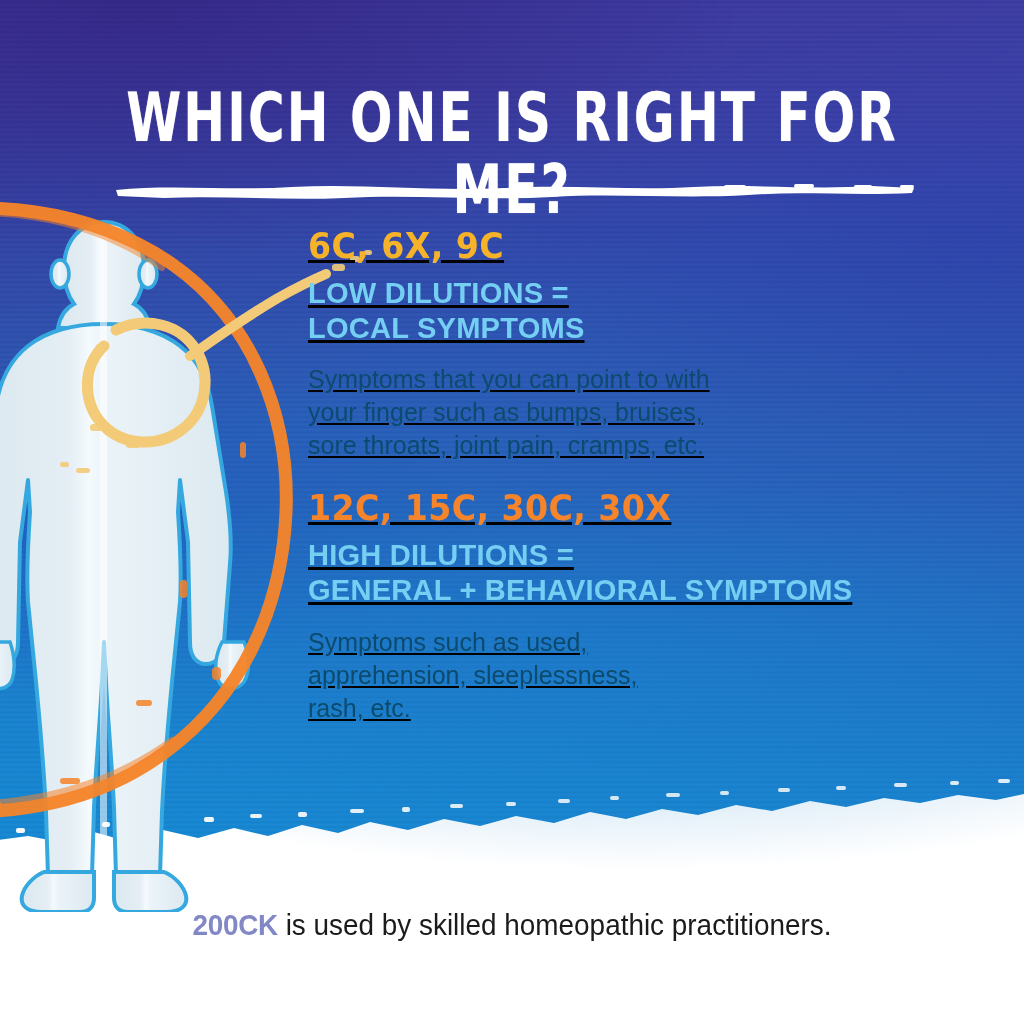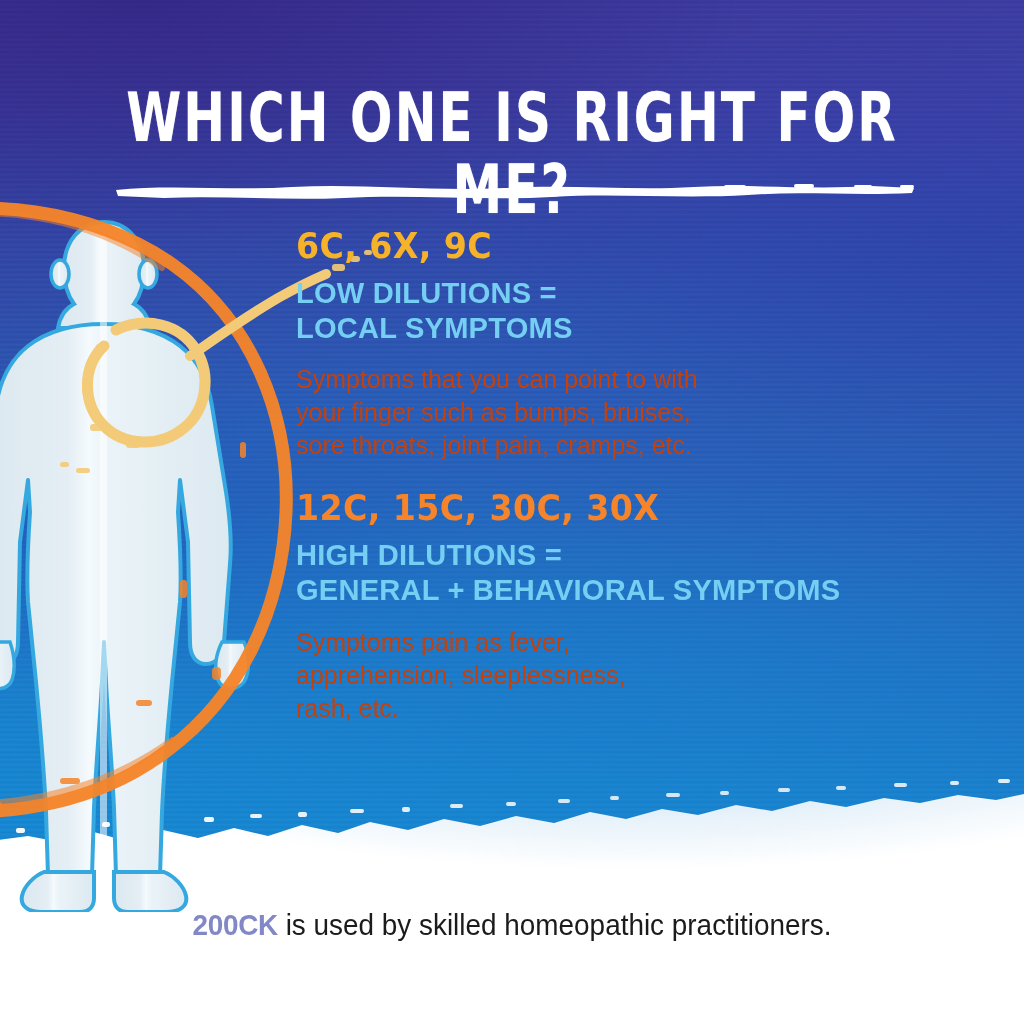--- a/index.html
+++ b/index.html
@@ -124,24 +124,25 @@
     top: 180px;
     width: 520px;
     height: 740px;
     z-index: 5;
     pointer-events: none;
   }
 
   
   .content {
     position: absolute;
-    left: 296px;
+    left: 308px;
     top: 228px;
     width: 650px;
     z-index: 7;
+    text-decoration: underline;
   }
   .block { margin: 0 0 0 0; }
   .block-2 { margin-top: 28px; }
 
   .potency {
     margin: 0;
     font-family: "DejaVu Sans", sans-serif;
     font-weight: 700;
     font-size: 35px;
     letter-spacing: 0.4px;
@@ -160,21 +161,21 @@
     font-size: 30px;
     letter-spacing: 0.2px;
     line-height: 1.16;
     transform: scaleX(0.97);
     transform-origin: left center;
     white-space: pre-line;
   }
 
   .desc {
     margin: 18px 0 0 0;
-    color: #c2410c;
+    color: #0c4a6e;
     font-family: "Liberation Sans", sans-serif;
     font-weight: 400;
     font-size: 25px;
     line-height: 1.32;
     white-space: pre-line;
   }
 
   
   .footer {
     position: absolute;
@@ -357,21 +358,21 @@
 LOCAL SYMPTOMS</p>
       <p class="desc">Symptoms that you can point to with
 your finger such as bumps, bruises,
 sore throats, joint pain, cramps, etc.</p>
     </div>
 
     <div class="block block-2">
       <p class="potency orange">12C, 15C, 30C, 30X</p>
       <p class="dilution">HIGH DILUTIONS  =
 GENERAL + BEHAVIORAL SYMPTOMS</p>
-      <p class="desc">Symptoms pain as fever,
+      <p class="desc">Symptoms such as used,
 apprehension, sleeplessness,
 rash, etc.</p>
     </div>
   </div>
 
   <div class="footer">
     <span class="ck">200CK</span><span class="rest"> is used by skilled homeopathic practitioners.</span>
   </div>
 
 </div>

